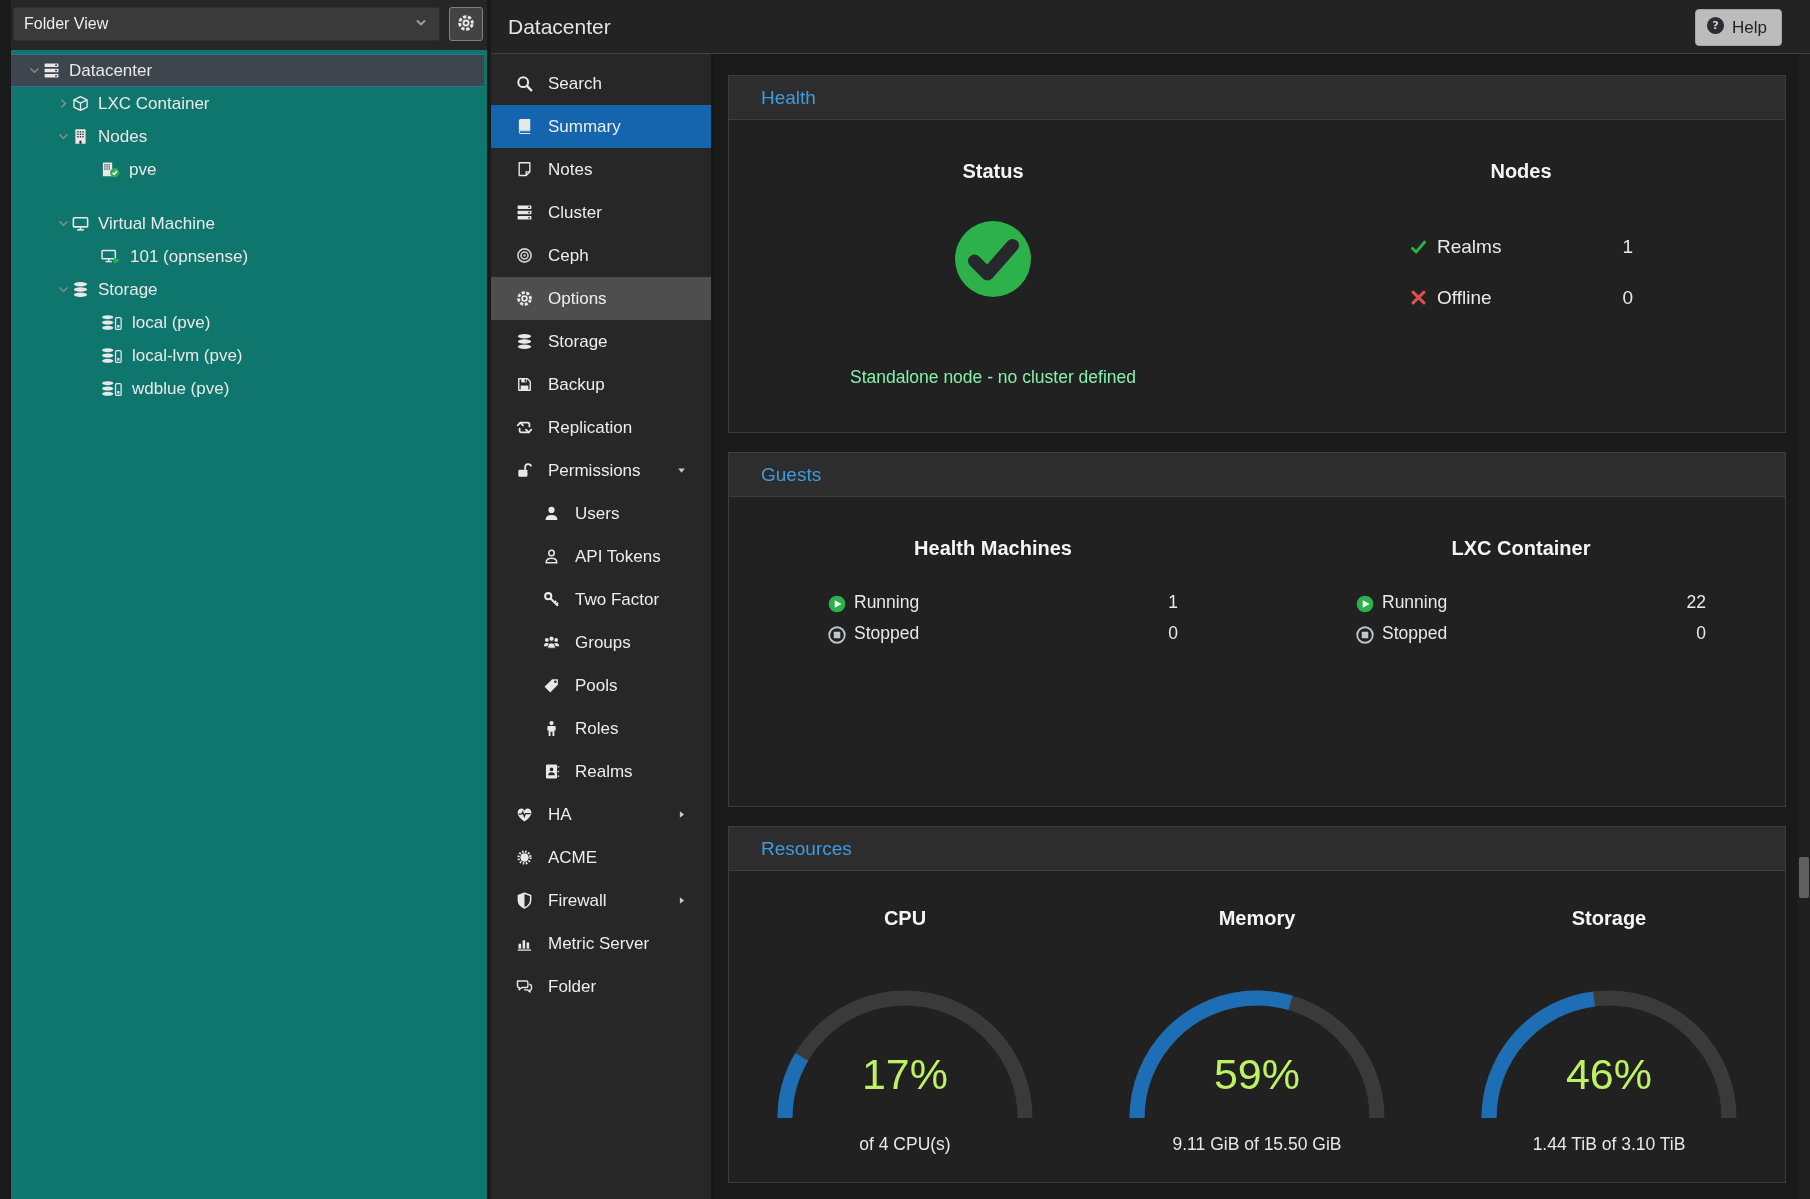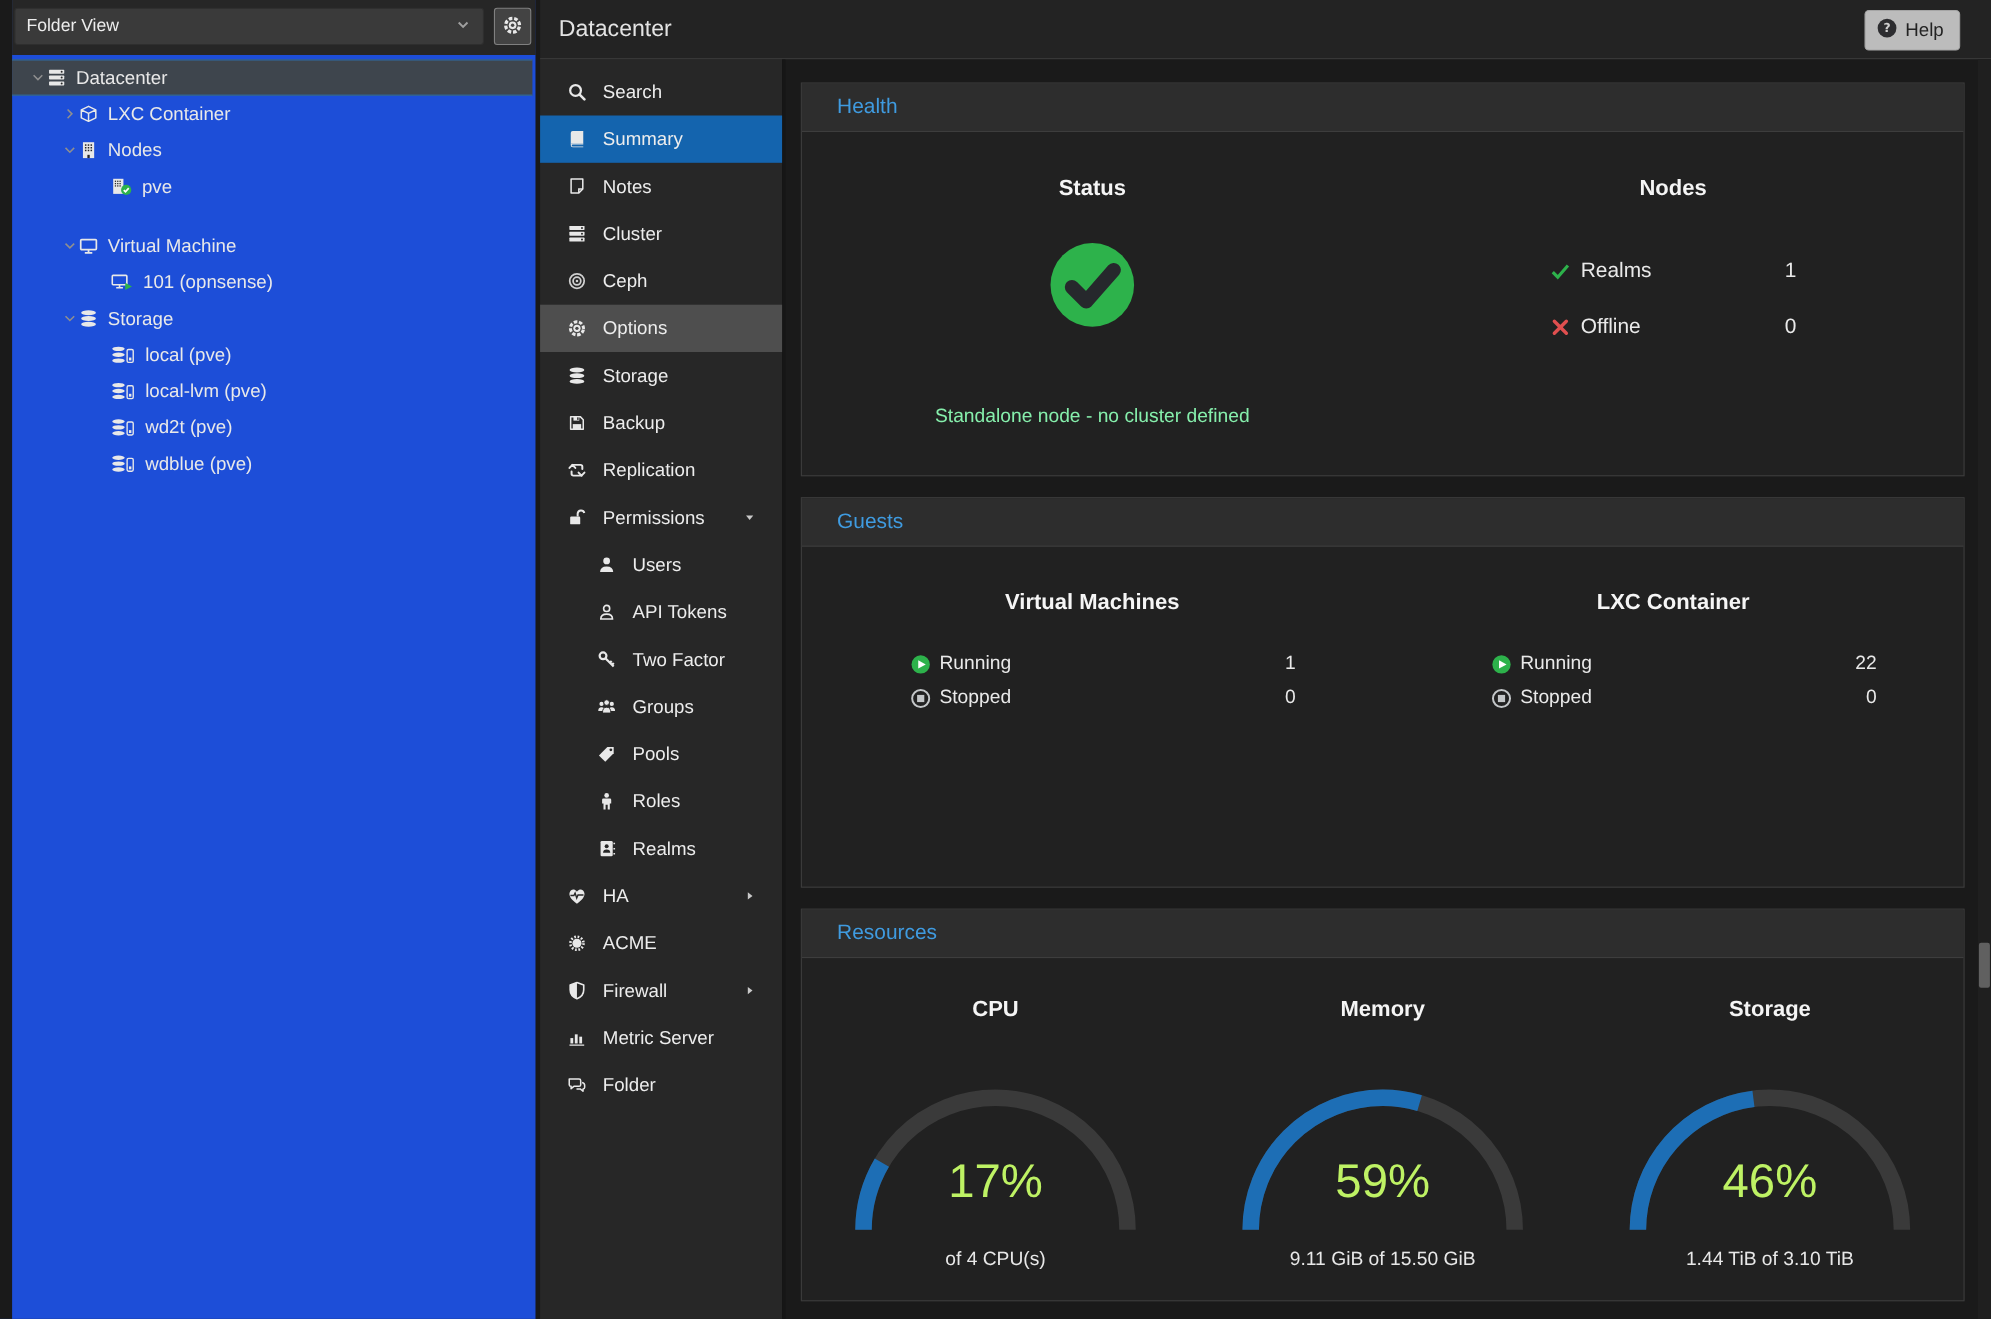--- a/index.html
+++ b/index.html
@@ -1,21 +1,21 @@
 <!DOCTYPE html>
 <html><head>
 <meta charset="utf-8">
 <style>
   * { margin:0; padding:0; box-sizing:border-box; }
   html,body { width:1810px; height:1199px; overflow:hidden; background:#1c1c1c;
     font-family:"Liberation Sans", sans-serif; color:#e9e9e9; }
   .app { display:flex; width:100%; height:100%; }
 
   
-  .left { flex:0 0 487px; width:487px; background:#1d4ed8; border-left:11px solid #1a1a1a; }
+  .left { flex:0 0 487px; width:487px; background:#0f766e; border-left:11px solid #1a1a1a; }
   .left-top { height:50px; display:flex; align-items:flex-start; padding:7px 4px 0 2px; background:#262626; }
   .select { flex:1; height:34px; background:#3a3a3a; border:1px solid #2e2e2e; border-radius:3px;
     display:flex; align-items:center; justify-content:space-between; padding:0 10px;
     color:#ededed; font-size:16px; margin-right:9px; cursor:pointer; }
   .gearbtn { width:34px; height:34px; background:#434343; border:1px solid #808080; border-radius:3px;
     display:flex; align-items:center; justify-content:center; cursor:pointer; }
   .tree { padding-top:4px; font-size:17px; }
   .trow { height:33px; display:flex; align-items:center; cursor:pointer; }
   .trow .caret { width:18px; display:flex; align-items:center; justify-content:center; }
   .trow .tico { display:flex; align-items:center; justify-content:center; margin-right:9px; }
@@ -234,33 +234,20 @@
           <span class="tico">
             <svg width="22" height="17" viewBox="0 0 21 16" xmlns="http://www.w3.org/2000/svg">
               <ellipse cx="6.4" cy="2.9" rx="5.4" ry="1.9" fill="#e8e8e8"></ellipse>
               <ellipse cx="6.4" cy="8" rx="5.4" ry="1.9" fill="#e8e8e8"></ellipse>
               <ellipse cx="6.4" cy="13.1" rx="5.4" ry="1.9" fill="#e8e8e8"></ellipse>
               <rect x="13.9" y="3.4" width="5.3" height="11.2" rx="1.2" fill="none" stroke="#e8e8e8" stroke-width="1.2"></rect>
               <rect x="15.5" y="10.4" width="2.1" height="2.5" fill="#e8e8e8"></rect>
             </svg>
           </span>
           <span>local-lvm (pve)</span>
-        </div>
-        <div class="trow" style="padding-left: 72px;">
-          <span class="caret"></span>
-          <span class="tico">
-            <svg width="22" height="17" viewBox="0 0 21 16" xmlns="http://www.w3.org/2000/svg">
-              <ellipse cx="6.4" cy="2.9" rx="5.4" ry="1.9" fill="#e8e8e8"></ellipse>
-              <ellipse cx="6.4" cy="8" rx="5.4" ry="1.9" fill="#e8e8e8"></ellipse>
-              <ellipse cx="6.4" cy="13.1" rx="5.4" ry="1.9" fill="#e8e8e8"></ellipse>
-              <rect x="13.9" y="3.4" width="5.3" height="11.2" rx="1.2" fill="none" stroke="#e8e8e8" stroke-width="1.2"></rect>
-              <rect x="15.5" y="10.4" width="2.1" height="2.5" fill="#e8e8e8"></rect>
-            </svg>
-          </span>
-          <span>wd2t (pve)</span>
         </div>
         <div class="trow" style="padding-left: 72px;">
           <span class="caret"></span>
           <span class="tico">
             <svg width="22" height="17" viewBox="0 0 21 16" xmlns="http://www.w3.org/2000/svg">
               <ellipse cx="6.4" cy="2.9" rx="5.4" ry="1.9" fill="#e8e8e8"></ellipse>
               <ellipse cx="6.4" cy="8" rx="5.4" ry="1.9" fill="#e8e8e8"></ellipse>
               <ellipse cx="6.4" cy="13.1" rx="5.4" ry="1.9" fill="#e8e8e8"></ellipse>
               <rect x="13.9" y="3.4" width="5.3" height="11.2" rx="1.2" fill="none" stroke="#e8e8e8" stroke-width="1.2"></rect>
               <rect x="15.5" y="10.4" width="2.1" height="2.5" fill="#e8e8e8"></rect>
@@ -565,21 +552,21 @@
                   </div>
                 </div>
             </div>
           </div>
         </section>
 
         <section class="panel">
           <div class="panel-h">Guests</div>
           <div class="panel-b" id="guests-body">
               <div class="pcol">
-                <div class="colhead">Virtual Machines</div>
+                <div class="colhead">Health Machines</div>
                 <div class="grows">
                   <div class="grow">
                     <span class="rico">
                       <svg width="18" height="18" viewBox="0 0 16 16" xmlns="http://www.w3.org/2000/svg">
                         <circle cx="8" cy="8" r="7.4" fill="#2db24b"></circle>
                         <polygon points="6,4.6 12.1,8 6,11.4" fill="#fff"></polygon>
                       </svg>
                     </span>
                     <span>Running</span>
                     <span class="val">1</span>

